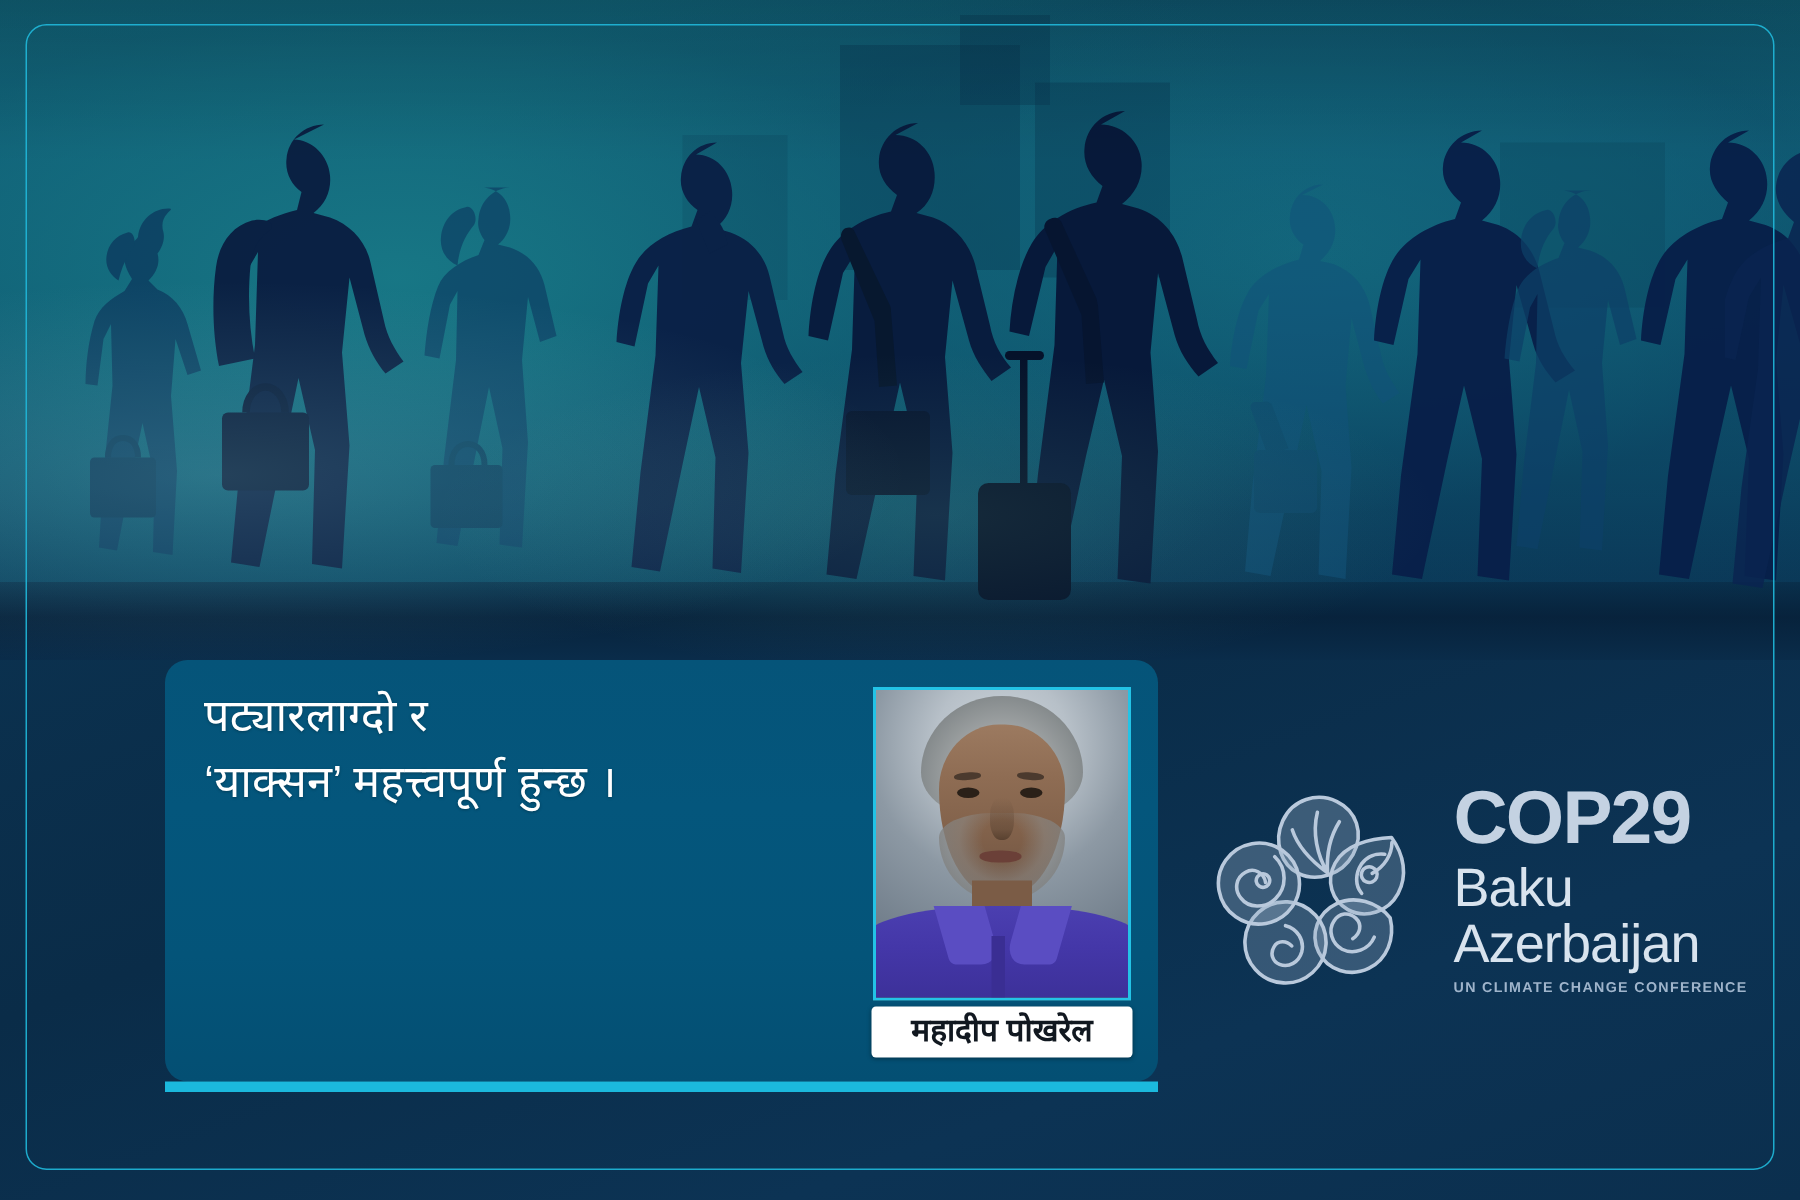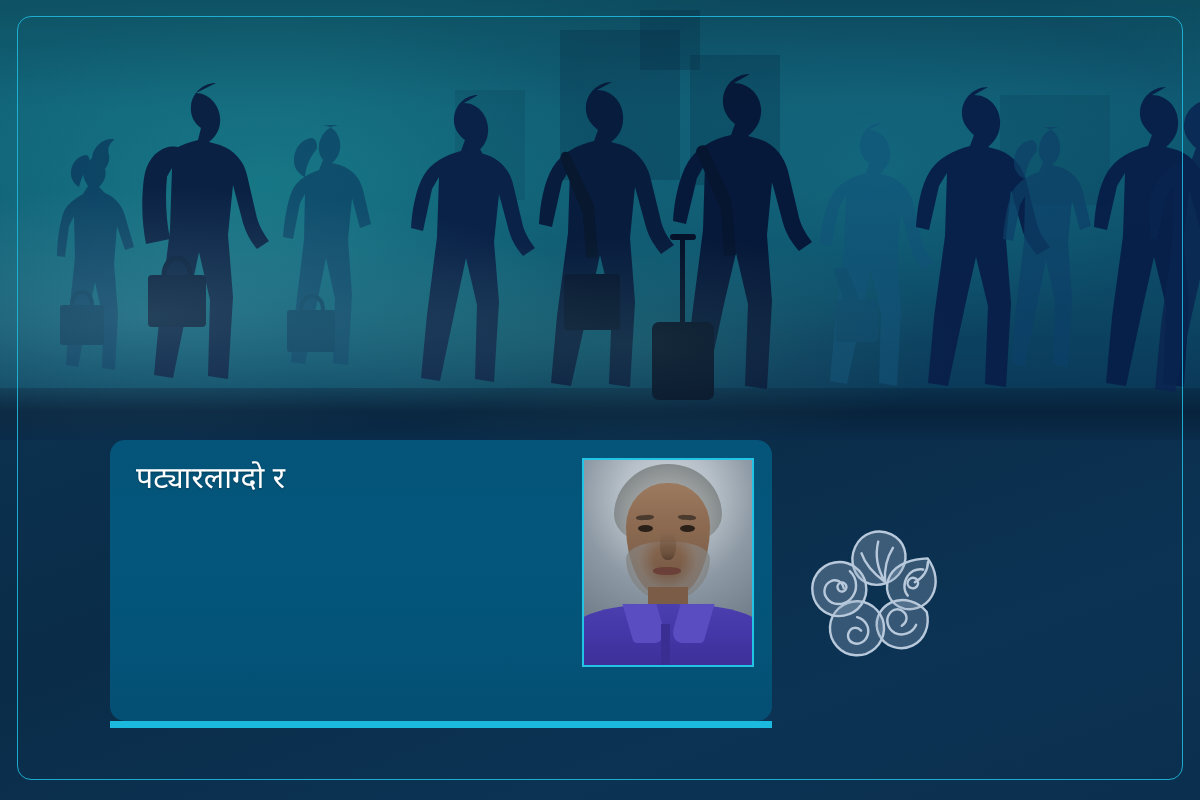--- a/index.html
+++ b/index.html
@@ -388,20 +388,21 @@
       </svg>
     </div>
 
     <div id="hero-haze"></div>
   </div>
 
   <div id="panel">
 
     <div id="headline">
       <span class="ln">पट्यारलाग्दो र</span>
+      <span class="ln">‘याक्सन’ महत्त्वपूर्ण हुन्छ ।</span>
     </div>
 
     <div id="portrait-wrap">
       <div id="portrait">
         <div class="p-hair"></div>
         <div class="p-face"></div>
         <div class="p-beard"></div>
         <div class="p-brow l"></div>
         <div class="p-brow r"></div>
         <div class="p-eye l"></div>
@@ -409,20 +410,23 @@
         <div class="p-nose"></div>
         <div class="p-mouth"></div>
         <div class="p-neck"></div>
         <div class="p-shirt"></div>
         <div class="p-collar-l"></div>
         <div class="p-collar-r"></div>
         <div class="p-placket"></div>
       </div>
     </div>
 
+    <div id="name-badge">
+      <span>महादीप पोखरेल</span>
+    </div>
 
   </div>
   <div id="panel-accent"></div>
 
   <div id="cop-logo">
 
     <div id="cop-emblem">
       <svg viewBox="0 0 200 200" fill="none" stroke="#b9c9dc" stroke-width="3.2" stroke-linecap="round" stroke-linejoin="round">
 
         <g transform="translate(100,62) rotate(-18)">
@@ -447,18 +451,24 @@
         </g>
 
         <g transform="translate(50,100) rotate(-10)">
           <path d="M-4-38c20 0 36 16 36 36S16 34-4 34-40 18-40-2s16-36 36-36z" fill="#97aec6" fill-opacity=".35"></path>
           <path d="M2-2c0-9-8-15-16-12-9 3-13 13-8 22 5 10 19 13 30 6 12-8 15-25 6-37"></path>
           <circle cx="0" cy="-4" r="6"></circle>
         </g>
       </svg>
     </div>
 
+    <div id="cop-words">
+      <div id="cop-title">COP29</div>
+      <div id="cop-city">Baku</div>
+      <div id="cop-country">Azerbaijan</div>
+      <div id="cop-tagline">UN CLIMATE CHANGE CONFERENCE</div>
+    </div>
 
   </div>
 
   <div id="outer-frame"></div>
 
 </div>
 
 </body></html>

